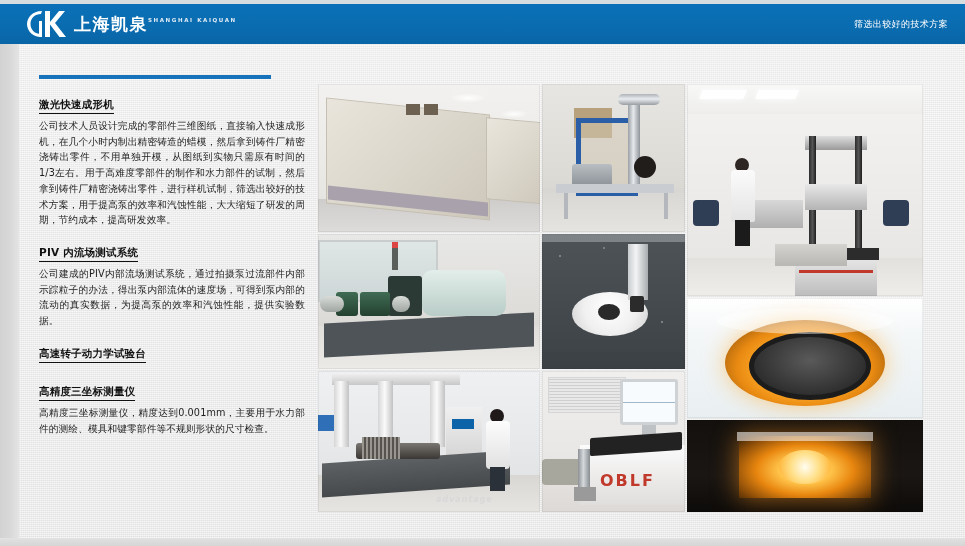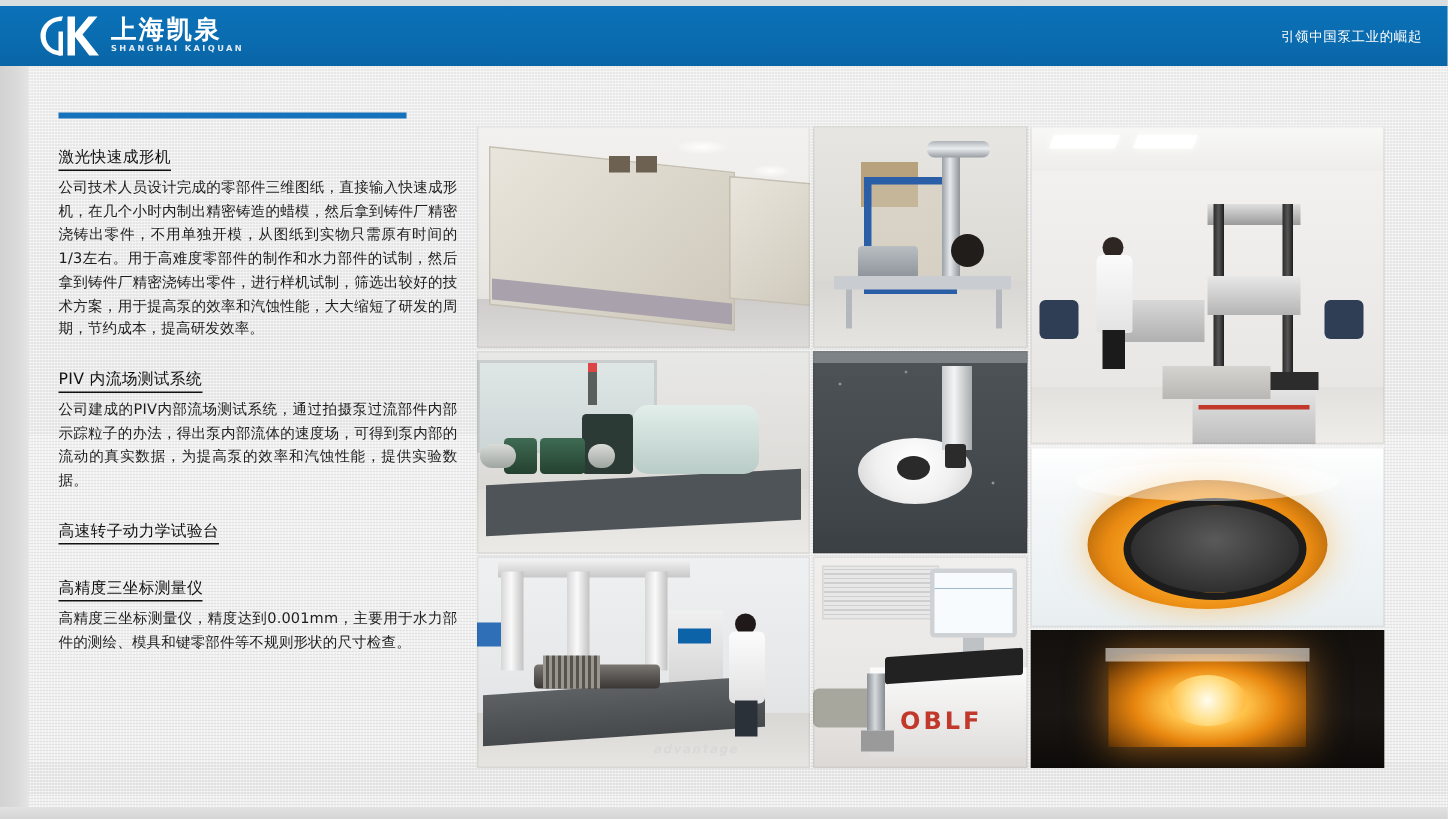--- a/index.html
+++ b/index.html
@@ -40,21 +40,21 @@
   #header{
     position:absolute;left:0;top:4px;width:965px;height:40px;
     background:#0a6cb0;
     background:linear-gradient(180deg,#0b71b8 0%,#0a6cb0 55%,#0965a6 100%);
   }
   #logo-wrap{
     position:absolute;left:26px;top:5px;
     display:flex;align-items:center;gap:6px;
   }
   #logo-mark{width:42px;height:30px;display:block;}
-  #logo-text{display:flex;flex-direction:column;justify-content:flex-start;line-height:1;}
+  #logo-text{display:flex;flex-direction:row;justify-content:flex-start;line-height:1;}
   #logo-cn{
     color:#ffffff;font-size:17px;font-weight:bold;letter-spacing:1.5px;
     font-family:"DejaVu Sans","Liberation Sans",sans-serif;
     white-space:nowrap;
   }
   #logo-en{
     color:#dfeaf4;font-size:5.5px;letter-spacing:1.6px;margin-top:2px;
     white-space:nowrap;font-weight:bold;
   }
   #header-tagline{
@@ -72,21 +72,21 @@
   }
   #page-title{
     font-size:21px;font-weight:bold;color:#1b1b1b;letter-spacing:.5px;
     line-height:1.1;
   }
   #title-rule{
     width:232px;height:4px;background:#1672bb;margin-top:7px;margin-bottom:14px;
   }
   .section{margin-bottom:13px;}
   .sec-head{
-    font-size:10.5px;font-weight:normal;color:#111;
+    font-size:10.5px;font-weight:bold;color:#111;
     border-bottom:1px solid #111;display:inline-block;
     padding-bottom:1px;margin-bottom:4px;letter-spacing:.2px;
   }
   .sec-body{
     font-size:9.7px;color:#1d1d1d;line-height:1.62;
     text-align:justify;letter-spacing:.1px;
   }
 
   
   #grid{
@@ -276,21 +276,21 @@
       <svg id="logo-mark" viewBox="0 0 42 30">
         <path d="M16 2 C6 2 1 9 1 15 C1 22 7 28 15 28 L15 25 C9 25 4.5 21 4.5 15 C4.5 9 9 5 15 5 Z" fill="#ffffff"></path>
         <path d="M19 2 L24 2 L24 13 L33 2 L39 2 L29 14 L40 28 L33.5 28 L24 15.5 L24 28 L19 28 Z" fill="#ffffff"></path>
         <rect x="13" y="12" width="3" height="16" fill="#ffffff"></rect>
       </svg>
       <div id="logo-text">
         <div id="logo-cn">上海凯泉</div>
         <div id="logo-en">SHANGHAI KAIQUAN</div>
       </div>
     </div>
-    <div id="header-tagline">引领中国泵工业的崛起</div>
+    <div id="header-tagline">筛选出较好的技术方案</div>
   </div>
 
   <div id="left-gutter"></div>
 
   <div id="content">
 
     <div id="text-col">
       <div id="title-rule"></div>
 
       <div class="section">

